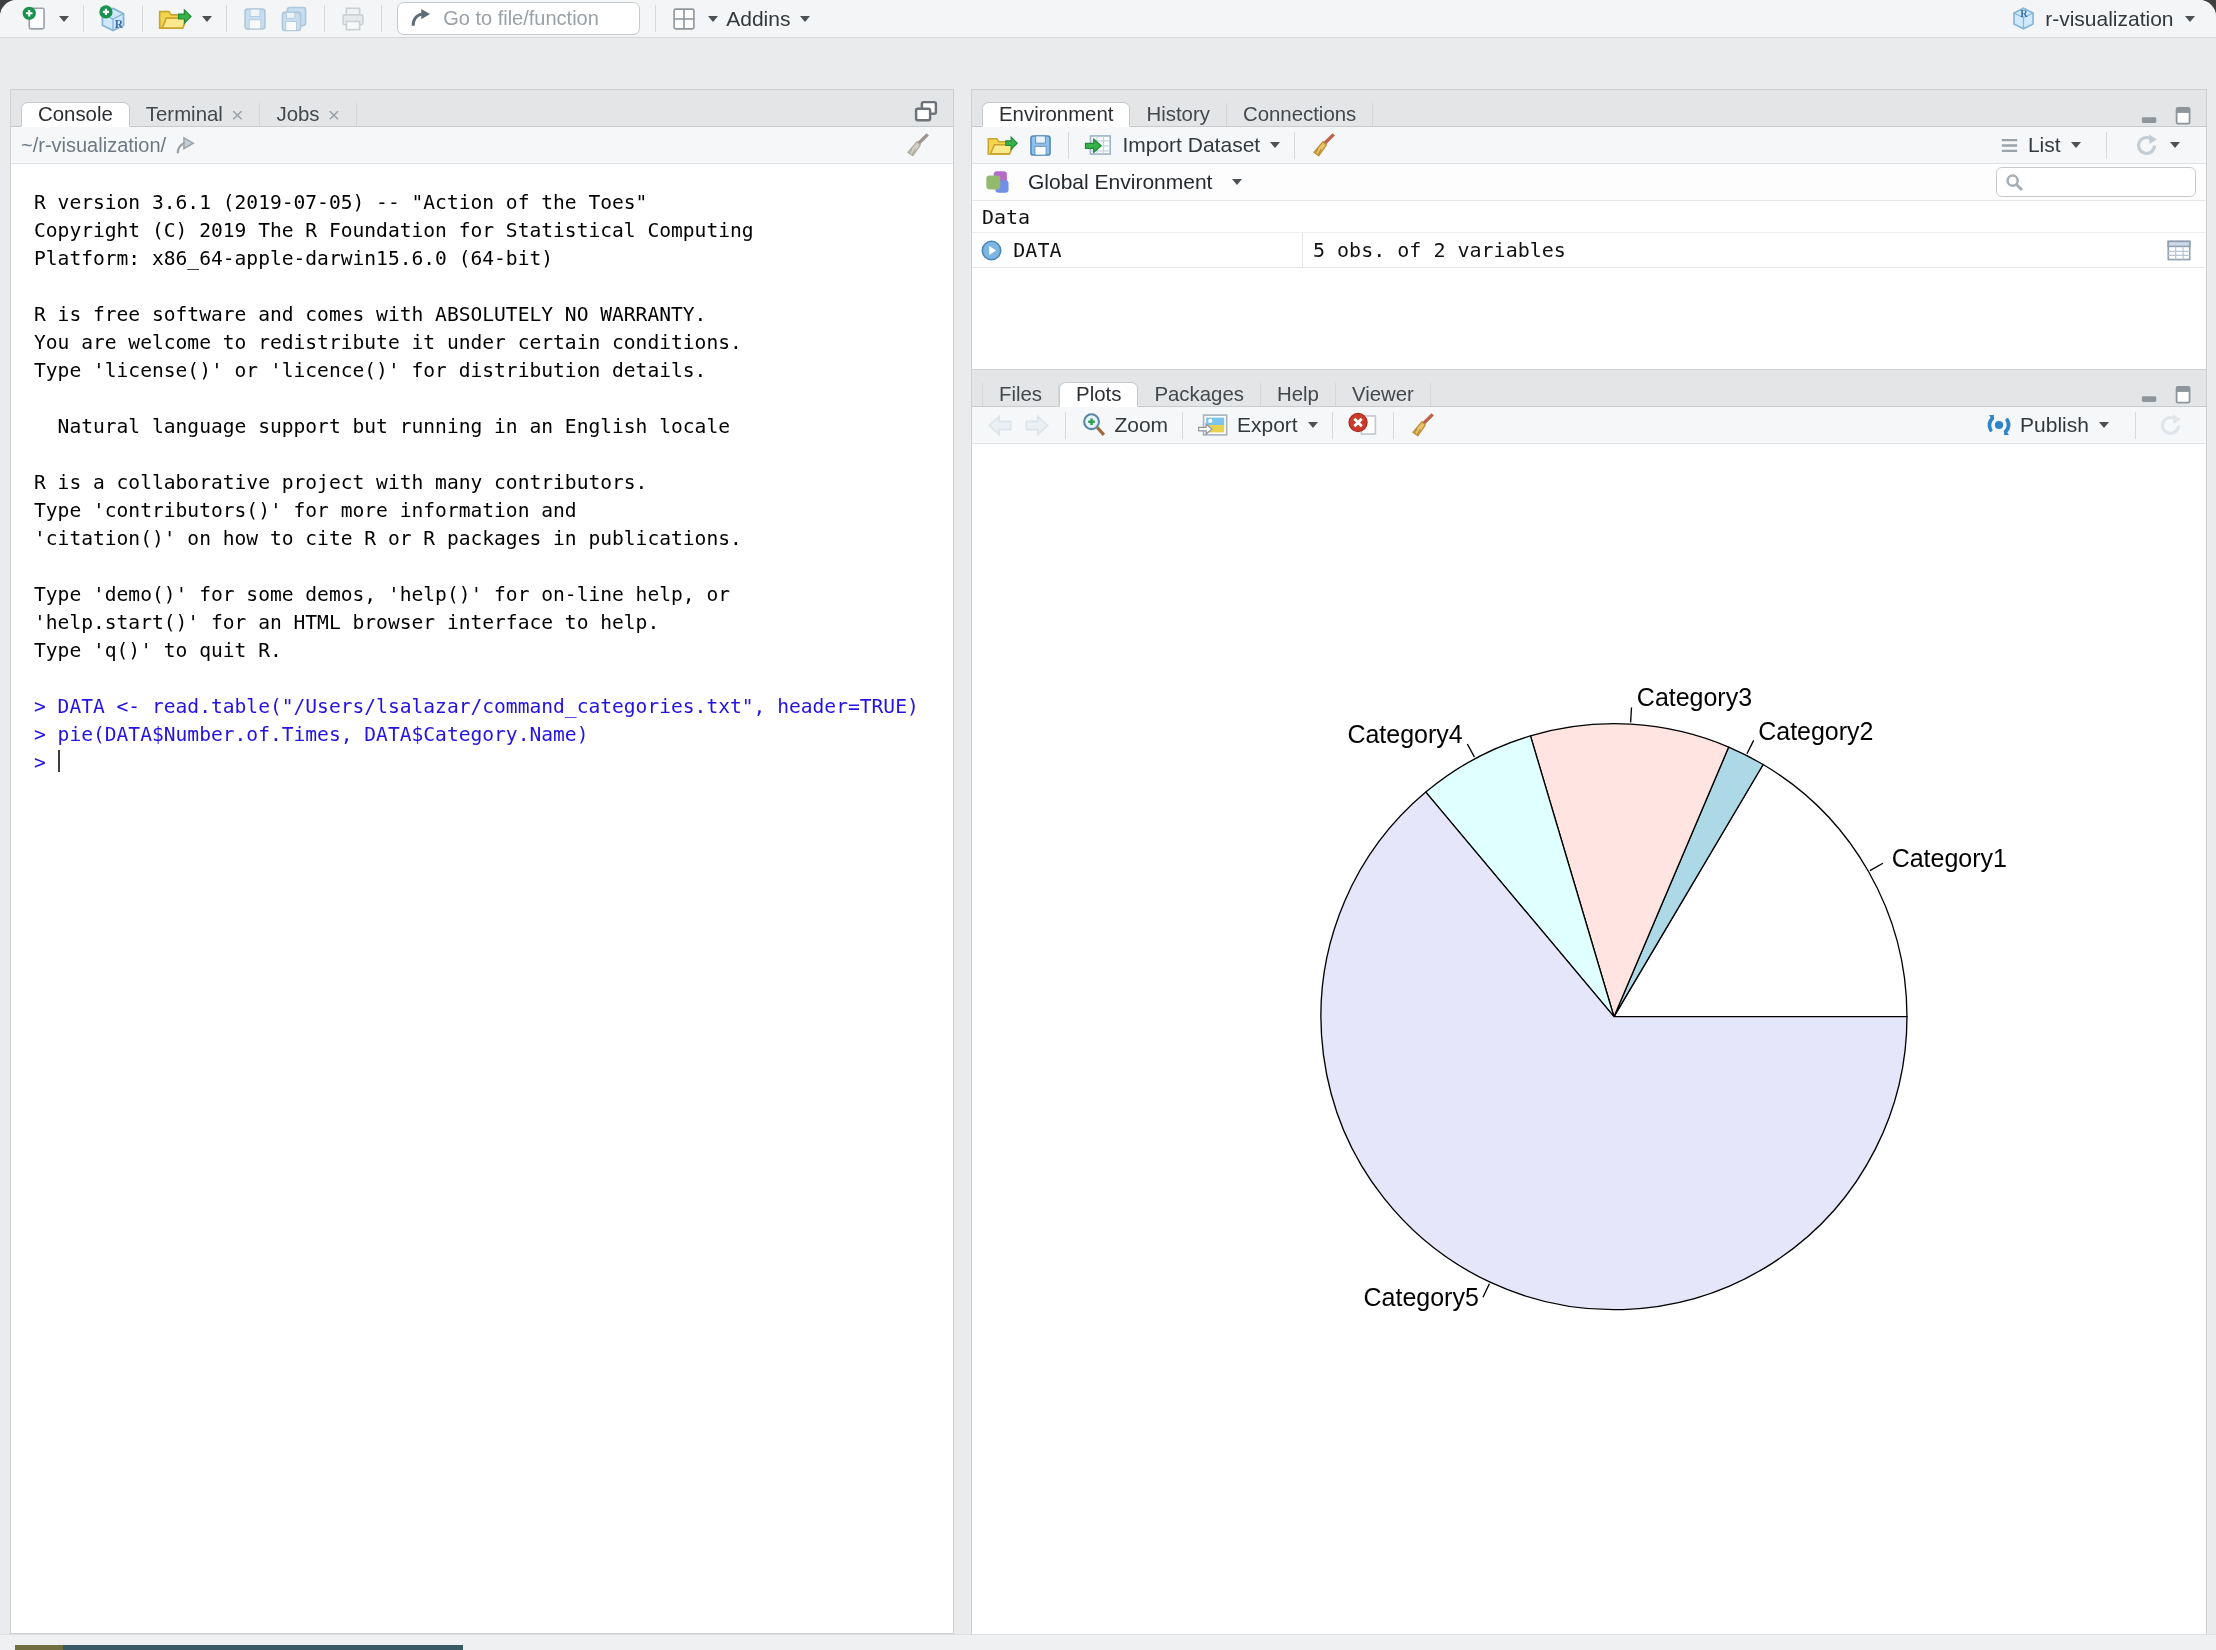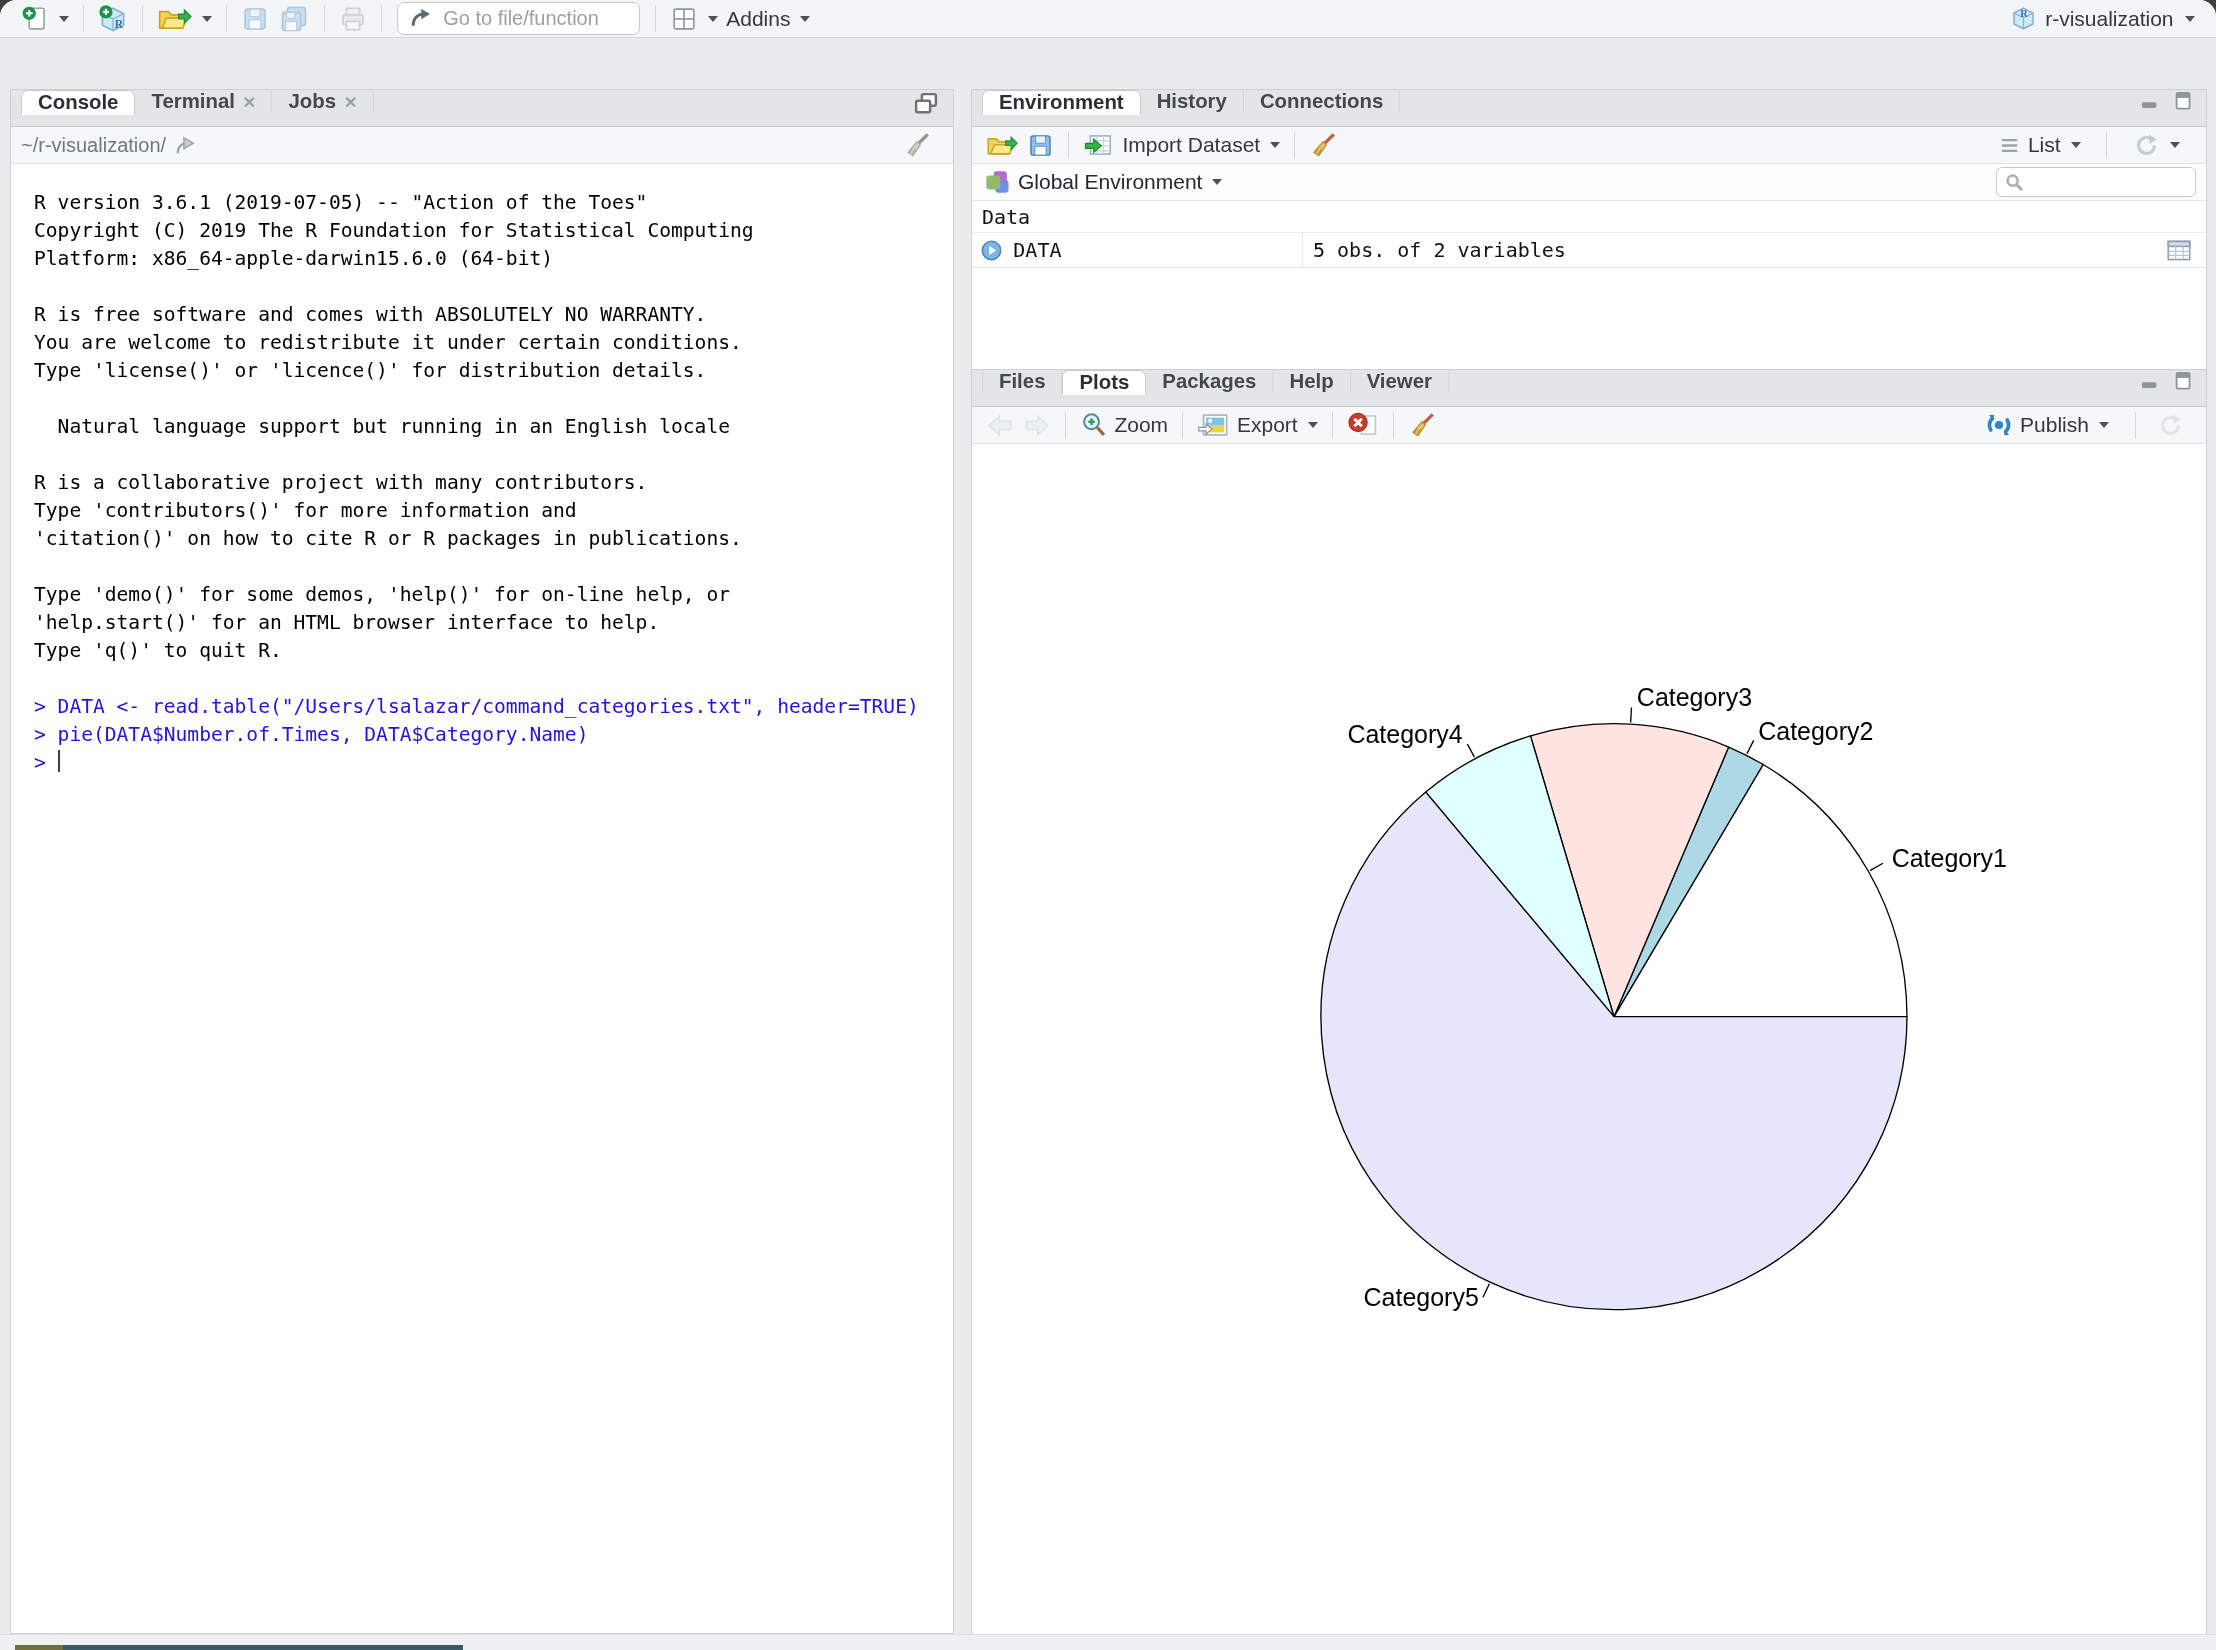--- a/index.html
+++ b/index.html
@@ -28,36 +28,36 @@
   .goto input::placeholder{color:#9aa1a7;}
   .proj{margin-left:auto;display:flex;align-items:center;gap:8.3px;}
 
   
   .workspace{position:absolute;top:76px;left:0;right:0;bottom:0;background:#e9ebed;}
   .panel{position:absolute;background:#fff;border:0.8px solid #cdd0d3;}
   .console-panel{left:10px;top:13.3px;width:944px;height:1545px;}
   .env-panel{left:971px;top:13.3px;width:1236px;height:324px;}
   .plots-panel{left:971px;top:293px;width:1236px;height:1274px;}
 
-  .tabstrip{height:37px;background:#e3e5e7;border-bottom:0.8px solid #c8cbcd;display:flex;align-items:flex-start;padding-left:10px;position:relative;font-weight:bold;}
+  .tabstrip{height:37px;background:#e3e5e7;border-bottom:0.8px solid #c8cbcd;display:flex;align-items:flex-end;padding-left:10px;position:relative;}
   .tab{display:flex;align-items:center;gap:8.3px;padding:0 16px;font-size:20.4px;color:#43484d;border-right:0.8px solid #d3d6d8;}
   .tab:first-child{border-left:0.8px solid #d3d6d8;}
   .tab.active{background:#fff;border:0.8px solid #c8cbcd;border-bottom:0.8px solid #fff;border-radius:6.7px 6.7px 0 0;margin-bottom:-0.8px;color:#2b2f33;}
   .tab .close{color:#9aa2a9;font-size:21px;line-height:1;}
   .strip-right{margin-left:auto;display:flex;align-items:center;gap:11.7px;padding-right:11.7px;}
 
   .panel-toolbar{height:37px;background:#f5f7f8;border-bottom:0.8px solid #e0e2e4;display:flex;align-items:center;padding:0 10px;}
   .pathbar-text{font-size:20px;color:#6d7984;margin-right:8.3px;}
 
   .console-body{font-family:"DejaVu Sans Mono",monospace;font-size:19.6px;line-height:28px;color:#000;padding:25px 0 0 23px;white-space:pre;overflow:hidden;height:1432px;}
   .console-line.input,.console-line.prompt{color:#2412e0;}
   .cursor{display:inline-block;width:2.5px;height:21.6px;background:#3c4043;vertical-align:-2.5px;}
 
   
-  .scope-row{height:37px;border-bottom:0.8px solid #e4e6e8;display:flex;align-items:center;padding:0 10px;font-size:21px;color:#24292e;background:#fdfdfe;gap:6px;}
+  .scope-row{height:37px;border-bottom:0.8px solid #e4e6e8;display:flex;align-items:center;padding:0 10px;font-size:21px;color:#24292e;background:#fdfdfe;gap:16px;}
   .search-box{margin-left:auto;width:200px;height:30px;border:0.8px solid #c6c9cc;border-radius:5.8px;background:#fff;display:flex;align-items:center;padding:0 6.7px;gap:5px;}
   .search-box input{border:none;outline:none;width:150px;font-size:18.3px;background:transparent;}
   .data-header{height:32px;display:flex;align-items:center;padding:0 10px;font-family:"DejaVu Sans Mono",monospace;font-size:20px;color:#111;border-bottom:0.8px solid #ededed;}
   .obj-row{height:35px;display:flex;align-items:stretch;border-bottom:0.8px solid #e6e6e6;font-family:"DejaVu Sans Mono",monospace;font-size:20px;color:#111;}
   .obj-name{width:330px;display:flex;align-items:center;gap:10px;padding-left:8.3px;}
   .obj-value{flex:1;border-left:0.8px solid #e6e6e6;padding-left:10px;display:flex;align-items:center;}
   .obj-actions{display:flex;align-items:center;padding-right:13.3px;}
 
   .plots-content{position:relative;height:1197px;background:#fff;}
   .plots-content svg{position:absolute;left:0;top:0;}

